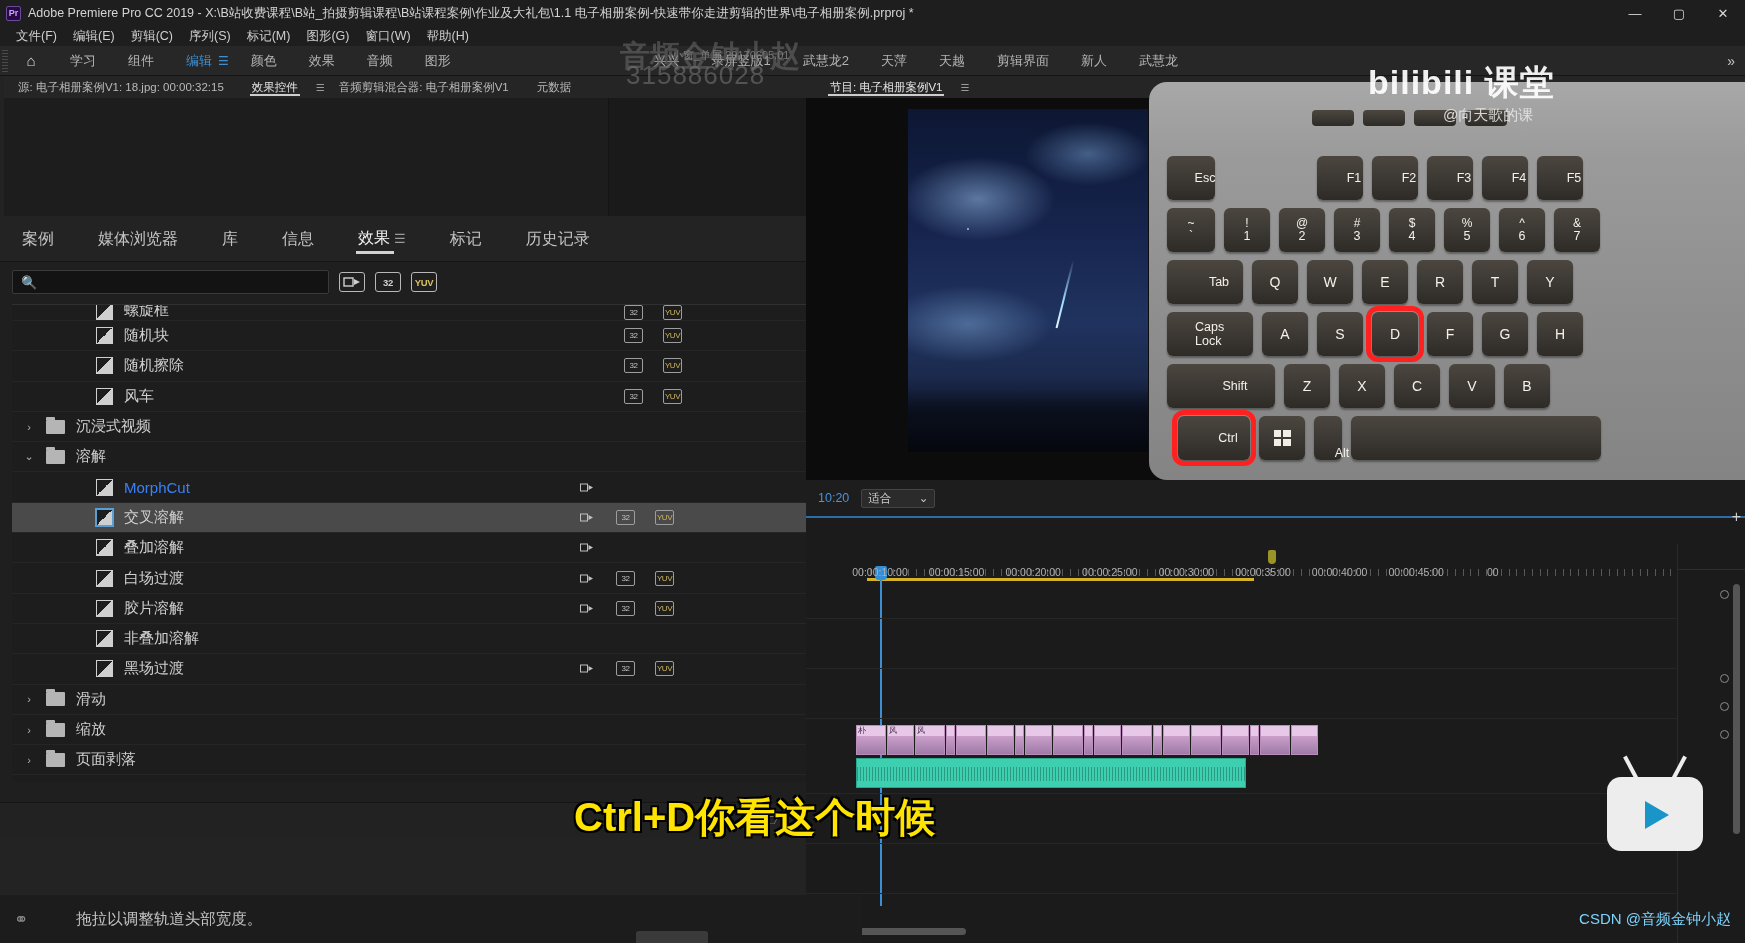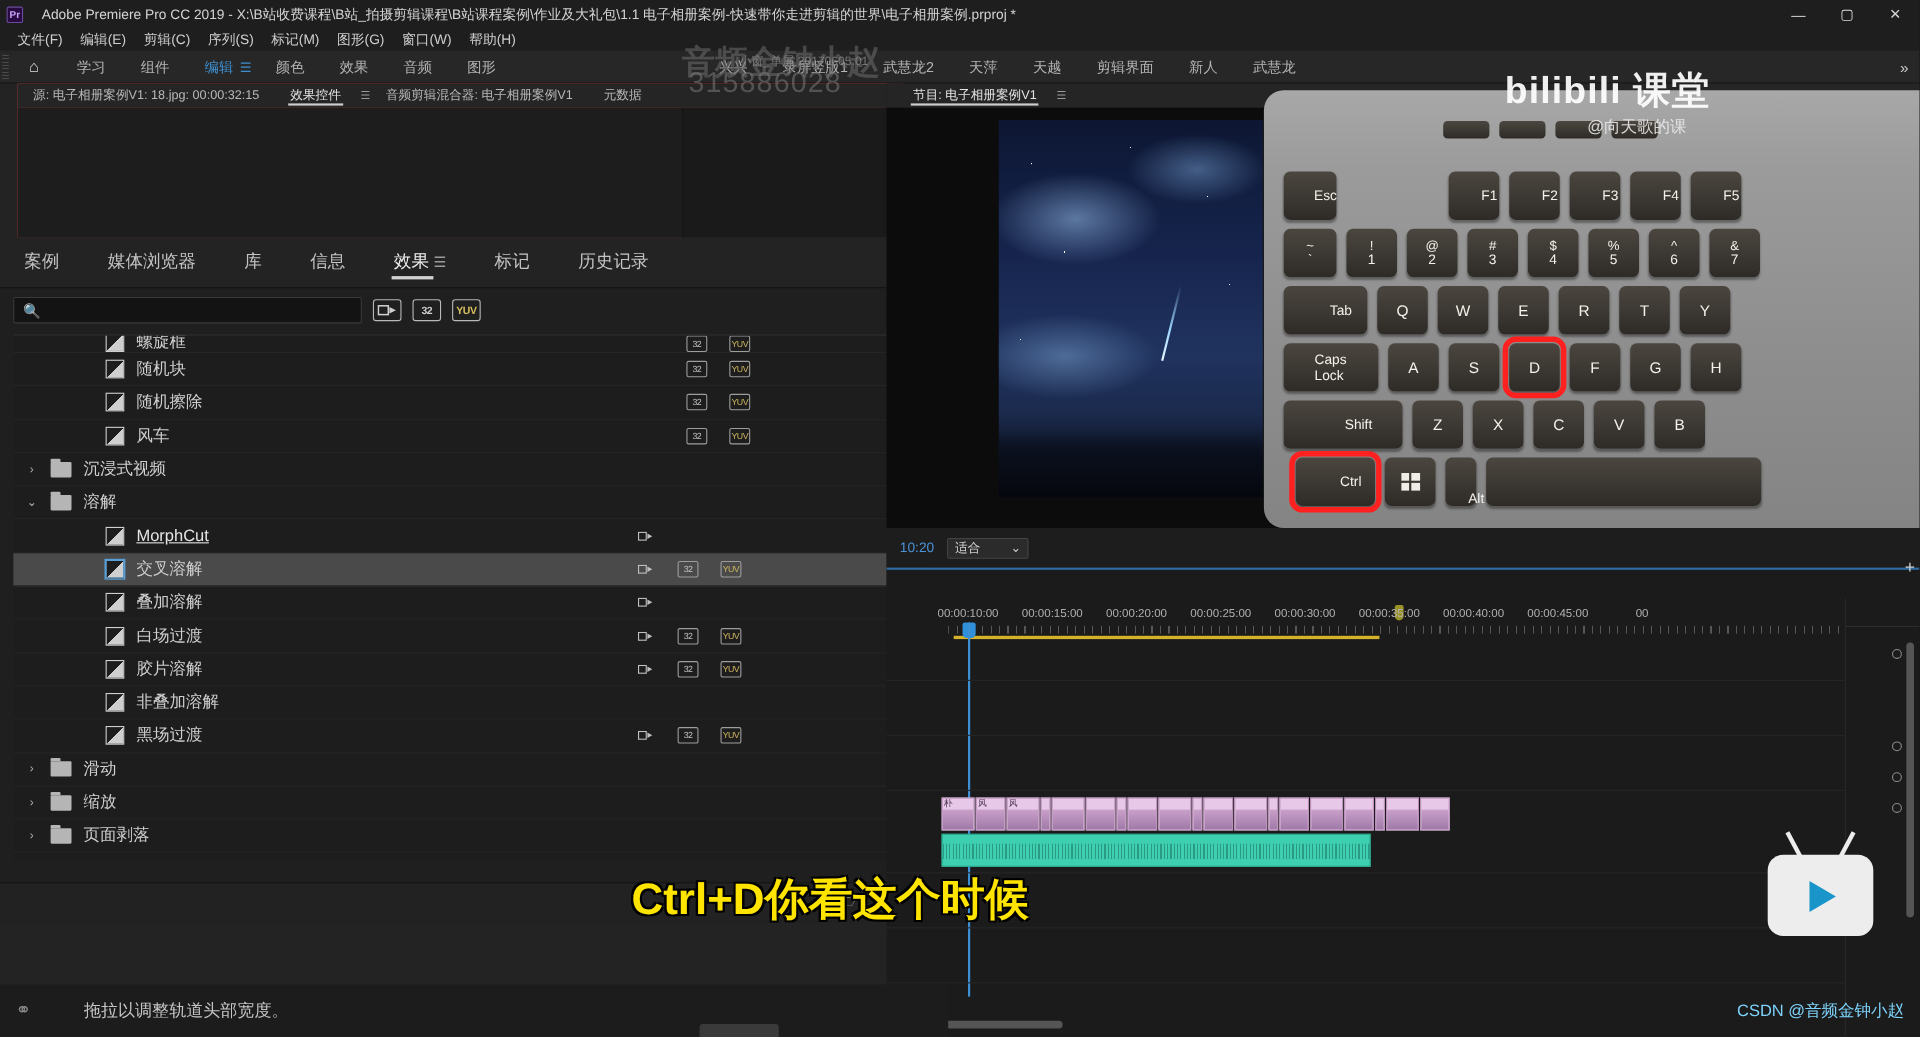--- a/index.html
+++ b/index.html
@@ -14,21 +14,21 @@
   
   .titlebar {
     position: absolute; left: 0; top: 0; width: 1745px; height: 26px;
     background: #1e1e1e; display: flex; align-items: center;
   }
   .pr-logo {
     width: 15px; height: 15px; margin: 0 7px 0 6px; border-radius: 2px;
     background: #2a0a42; border: 1px solid #6a4a9a; color: #c9a6ff;
     font-size: 9px; line-height: 13px; text-align: center; font-weight: bold;
   }
-  .title-text { color: #d4d4d4; font-size: 12.5px; white-space: nowrap; margin-left: 10px; }
+  .title-text { color: #d4d4d4; font-size: 12.5px; white-space: nowrap; }
   .win-btns { position: absolute; right: 0; top: 0; height: 26px; display: flex; }
   .win-btn {
     width: 44px; height: 26px; color: #d8d8d8; font-size: 13px;
     display: flex; align-items: center; justify-content: center;
   }
 
   
   .menubar {
     position: absolute; left: 0; top: 26px; width: 1745px; height: 20px;
     background: #1e1e1e; display: flex; align-items: center; padding-left: 8px;
@@ -44,22 +44,22 @@
   .ws-grip { width: 6px; height: 22px; margin-left: 2px;
     background: repeating-linear-gradient(to bottom,#4a4a4a 0 1px,transparent 1px 3px); }
   .home-icon { width: 46px; text-align: center; color: #dcdcdc; font-size: 15px; }
   .ws-tab { color: #b4b4b4; font-size: 13px; padding: 0 16px; white-space: nowrap; }
   .ws-tab.active { color: #3f8fd0; }
   .ws-hamb { color: #3f8fd0; font-size: 12px; margin-left: -10px; padding-right: 6px; }
   .ws-more { color: #c8c8c8; font-size: 14px; padding: 0 10px; }
 
   
   .srcpanel {
-    position: absolute; left: 16px; top: 76px; width: 805px; height: 140px;
-    background: #ef4444; border-right: 1px solid #141414;
+    position: absolute; left: 4px; top: 76px; width: 805px; height: 140px;
+    background: #bef264; border-right: 1px solid #141414;
   }
   .panel-tabs { height: 22px; display: flex; align-items: center; background: #252525; }
   .panel-tab {
     color: #b9b9b9; font-size: 11.5px; padding: 0 14px; height: 22px;
     line-height: 22px; white-space: nowrap; position: relative;
   }
   .panel-tab.active { color: #e4e4e4; }
   .panel-tab.active::after {
     content: ""; position: absolute; left: 12px; right: 12px; bottom: 2px;
     height: 2px; background: #cdcdcd;
@@ -134,21 +134,21 @@
   .fx-row.selected .fx-sq { border-color: #5a9fd4; box-shadow: 0 0 0 1px #5a9fd4; }
   .fx-folder {
     width: 19px; height: 14px; background: #b5b5b5; border-radius: 1px;
     flex: 0 0 19px; position: relative;
   }
   .fx-folder::before {
     content: ""; position: absolute; left: 0; top: -3px; width: 9px; height: 3px;
     background: #b5b5b5; border-radius: 1px 1px 0 0;
   }
   .fx-label { margin-left: 11px; white-space: nowrap; }
-  .fx-label.latin { font-family: "Liberation Sans", sans-serif; color: #e5e5e5; text-decoration: underline; }
+  .fx-label.latin { font-family: "Liberation Sans", sans-serif; color: #3b82f6; }
   .fx-badges { position: absolute; display: flex; gap: 20px; }
   .badge {
     width: 19px; height: 15px; border: 1.2px solid #9d9d9d; border-radius: 2px;
     font-size: 8px; color: #c0c0c0; display: flex; align-items: center;
     justify-content: center; letter-spacing: -0.5px;
   }
   .badge.yuv { color: #cdb45e; }
   .fx-scroll {
     position: absolute; right: 3px; top: 300px; width: 8px; height: 170px;
     background: #6e6e6e; border-radius: 4px;
@@ -221,21 +221,21 @@
   .tb-ico { color: #c8c8c8; font-size: 14px; }
   .tb-ico.play { font-size: 15px; }
 
   
   .tlpanel {
     position: absolute; left: 806px; top: 516px; width: 939px; height: 427px;
     background: #1b1b1b; border-top: 2px solid #2e6da4;
   }
   .tl-ruler { position: absolute; left: 56px; top: 34px; width: 883px; height: 26px; }
   .tl-tc {
-    position: absolute; top: 0; color: #b0b0b0; font-size: 10.5px;
+    position: absolute; top: 14px; color: #b0b0b0; font-size: 10.5px;
     transform: translateX(-50%); white-space: nowrap;
   }
   .tl-ticks {
     position: absolute; left: 0; top: 17px; width: 883px; height: 7px;
     background: repeating-linear-gradient(to right, #575757 0 1px, transparent 1px 7.7px);
   }
   .tl-workbar {
     position: absolute; left: 5px; top: 26px; width: 387px; height: 3px; background: #d6b12a;
   }
   .tl-marker {

